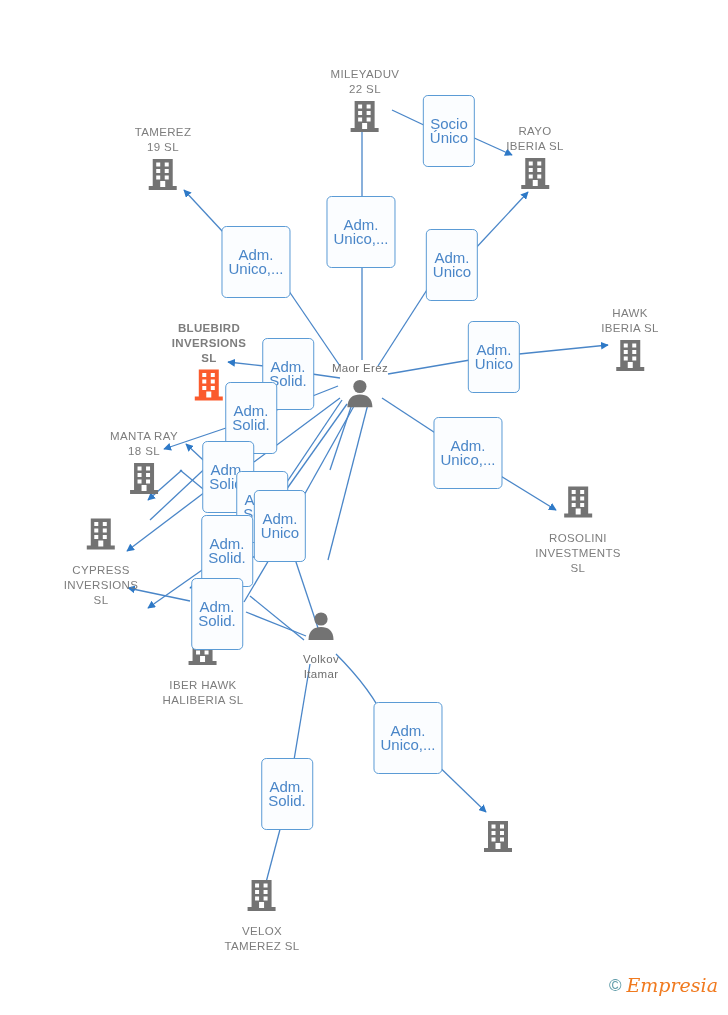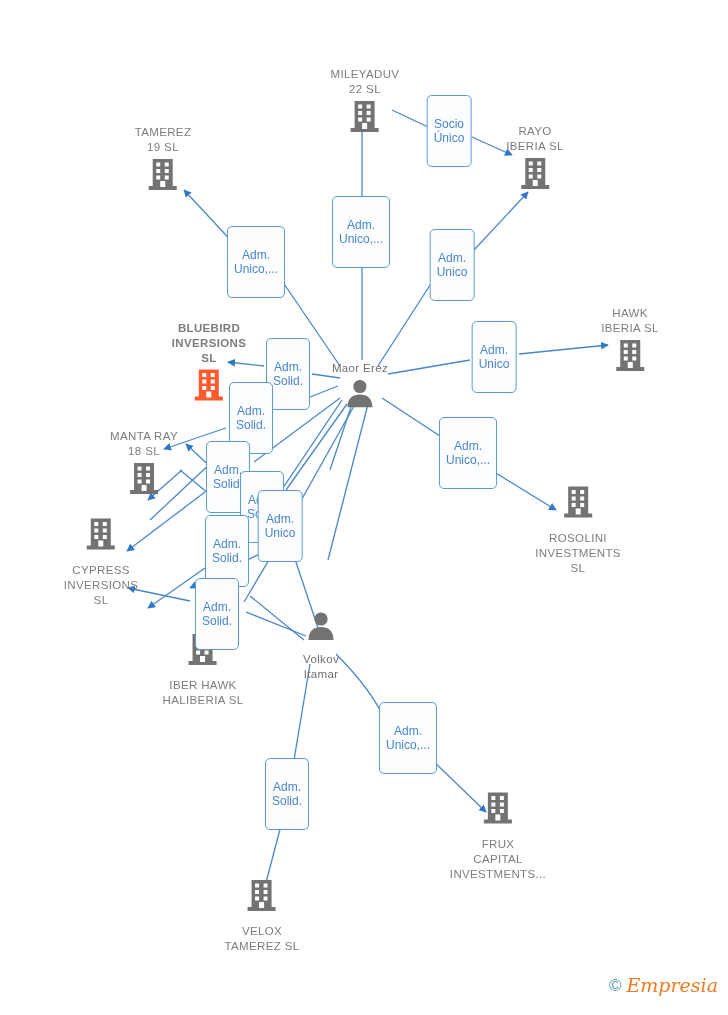--- a/index.html
+++ b/index.html
@@ -23,21 +23,21 @@
   .node.highlight .caption{color:#7d7d7d;font-weight:bold;}
   .cap-above{margin-bottom:2px;}
   .cap-below{margin-top:12px;}
 
   
   .elabel{
     position:absolute;transform:translate(-50%,-50%);
     box-sizing:border-box;
     border:1.4px solid #5b9bd5;border-radius:5px;
     background:#fbfdff;
-    color:#4a86c8;font-size:12px;line-height:14px;
+    color:#4a86c8;font-size:15px;line-height:14px;
     padding:21px 6px;text-align:center;white-space:pre-line;
     min-width:44px;
   }
 
   
   #watermark{
     position:absolute;right:10px;bottom:8px;
     display:flex;align-items:center;gap:5px;
   }
   #watermark .cmark{color:#5d9aa8;font-size:17px;line-height:17px;}
@@ -295,23 +295,20 @@
       <g fill="#ffffff">
         <rect x="8.5" y="5.5" width="4" height="4"></rect>
           <rect x="17" y="5.5" width="4" height="4"></rect>
         <rect x="8.5" y="12" width="4" height="4"></rect>
           <rect x="17" y="12" width="4" height="4"></rect>
         <rect x="8.5" y="18.5" width="4" height="4"></rect>
           <rect x="17" y="18.5" width="4" height="4"></rect>
         <rect x="12.5" y="24" width="5" height="6"></rect>
       </g>
     </svg>
-    <div class="caption cap-below">FRUX
-CAPITAL
-INVESTMENTS...</div>
   </div>
 
   <div class="node company" style="left:262px;top:916px">
     <svg class="icon" width="30" height="34" viewBox="0 0 30 34">
       <rect x="5" y="2" width="20" height="28" fill="#737373"></rect>
       <rect x="1" y="29" width="28" height="4" fill="#737373"></rect>
       <g fill="#ffffff">
         <rect x="8.5" y="5.5" width="4" height="4"></rect>
           <rect x="17" y="5.5" width="4" height="4"></rect>
         <rect x="8.5" y="12" width="4" height="4"></rect>

